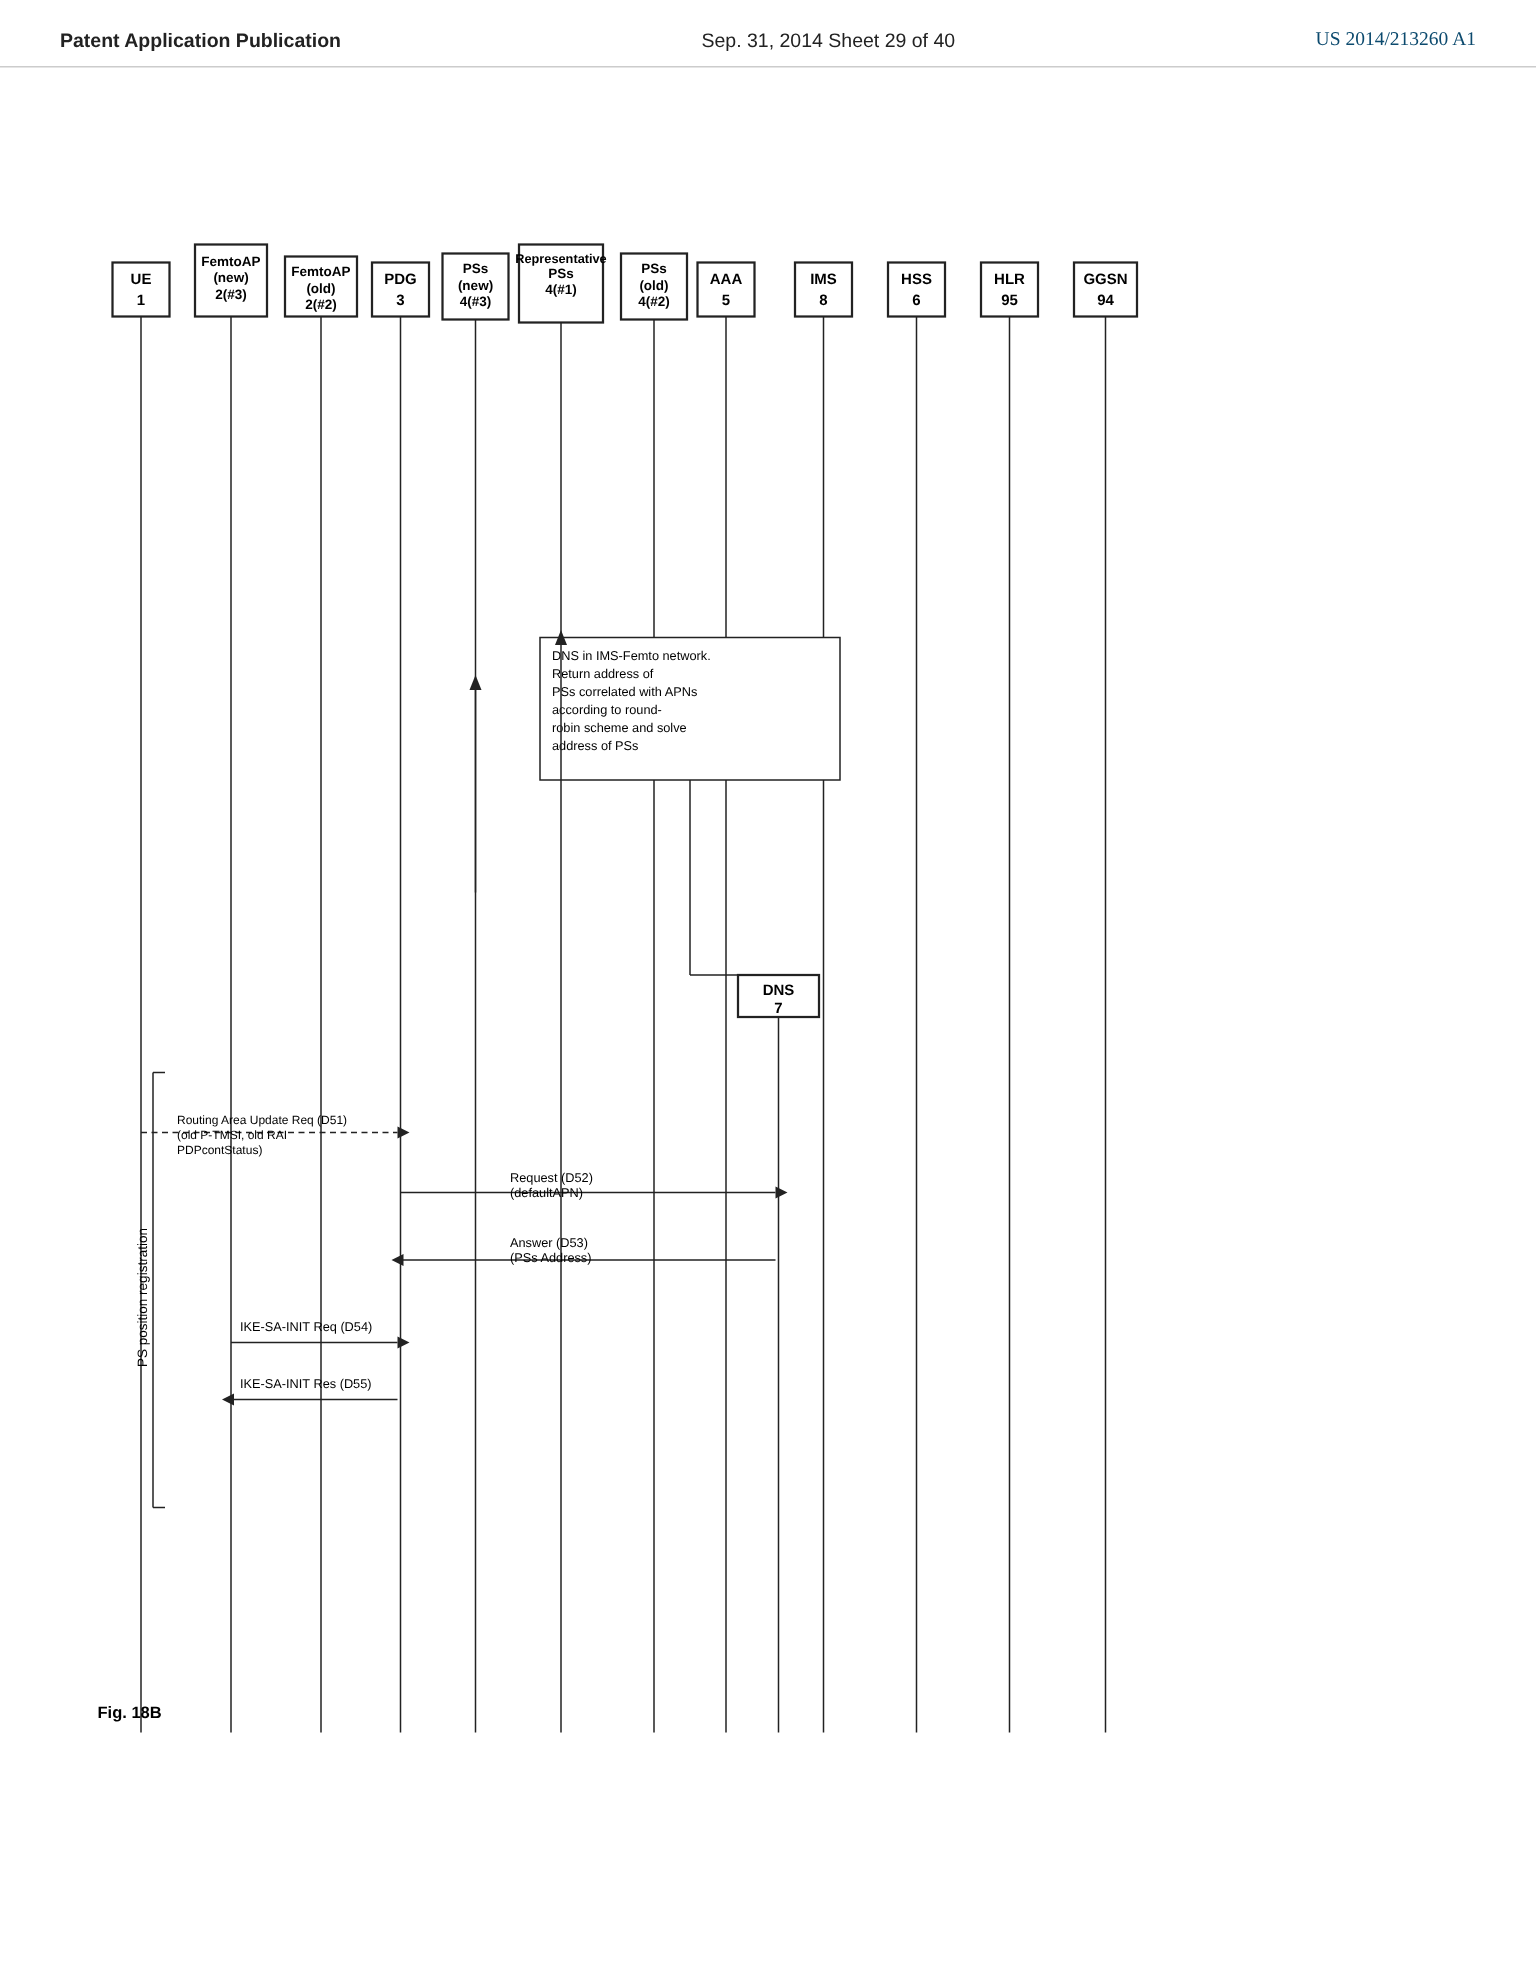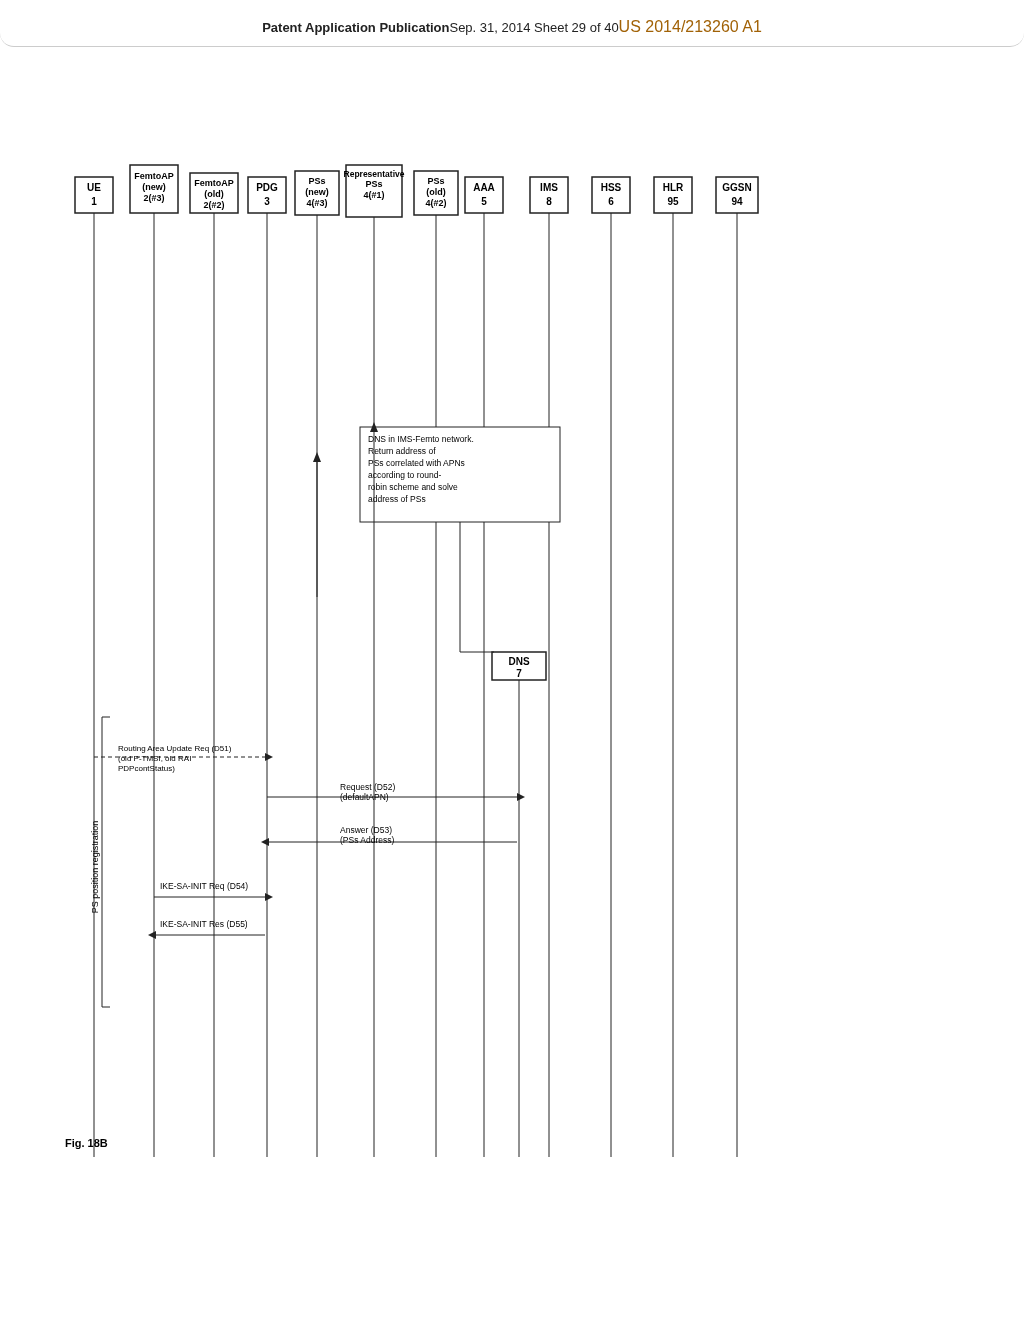--- a/index.html
+++ b/index.html
@@ -6,38 +6,38 @@
     body {
       width: 1024px;
       height: 1320px;
       background: #fff;
       font-family: Arial, sans-serif;
       overflow: hidden;
       position: relative;
     }
     .header {
       display: flex;
-      justify-content: center;
+      justify-content: space-between;
       align-items: center;
       padding: 18px 40px 10px 40px;
       border-bottom: 1px solid #ccc;
-      border-radius: 14px;
     }
     .header-left {
       font-size: 13px;
       font-weight: bold;
       color: #222;
     }
     .header-center {
       font-size: 13px;
       color: #222;
     }
     .header-right {
-      font-size: 16px;
-      color: #a16207;
+      font-size: 13px;
+      color: #0c4a6e;
+      font-family: Liberation Serif, serif;
     }
     .diagram-area {
       position: relative;
       width: 100%;
       height: calc(1320px - 60px);
       padding: 20px 30px;
     }
   </style>
 </head>
 <body>

